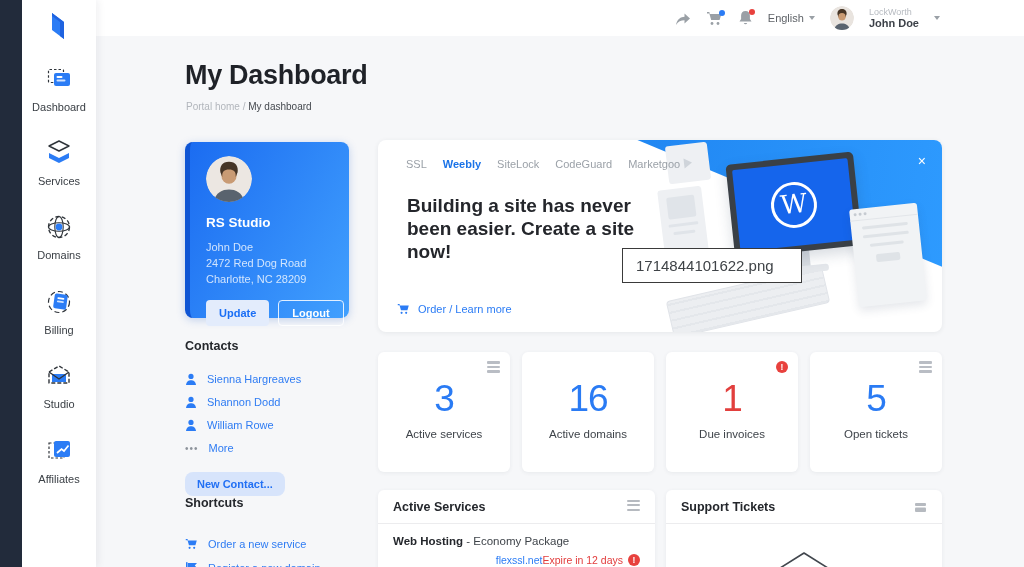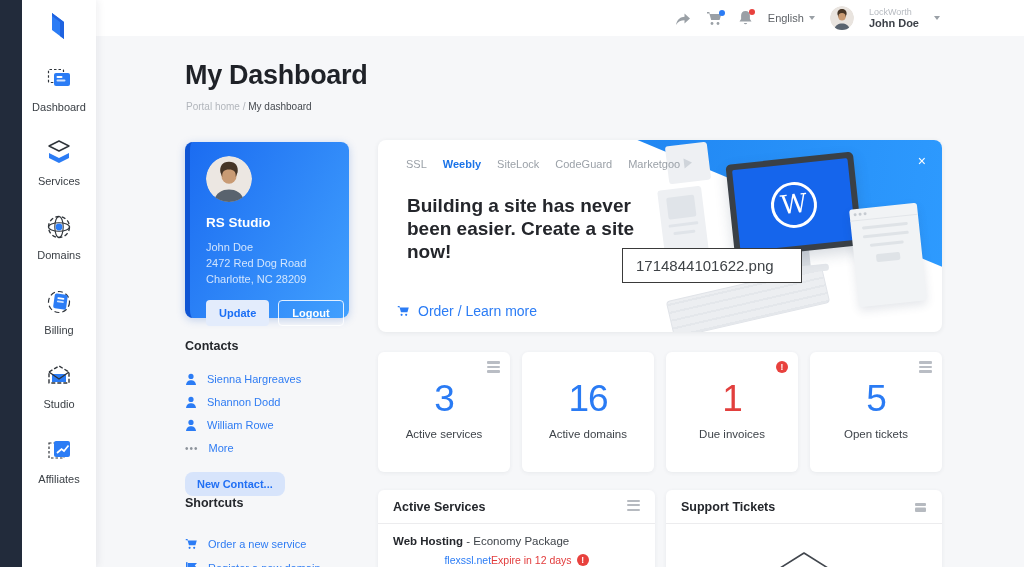--- a/index.html
+++ b/index.html
@@ -65,21 +65,21 @@
     box-shadow:0 1px 5px rgba(40,50,70,.08);overflow:hidden}
   .banner-blue{position:absolute;top:0;right:0;width:100%;height:100%;
     background:linear-gradient(100deg,#1677e8 0%,#2e9bff 100%);
     clip-path:polygon(46% 0,100% 0,100% 66%);z-index:1}
   .tabs{position:absolute;left:28px;top:18px;display:flex;gap:16px;z-index:3}
   .tab{font-size:11px;color:#9ba1a8;cursor:pointer}
   .tab.active{color:#1a73e8;font-weight:bold}
   .banner-h{position:absolute;left:29px;top:54px;width:268px;font-size:19px;font-weight:bold;
     color:#24262b;line-height:23px;z-index:3}
   .banner-cta{position:absolute;left:19px;top:163px;display:flex;align-items:center;gap:8px;z-index:3;cursor:pointer}
-  .banner-cta .lbl{font-size:14px;color:#2b7cf5}
+  .banner-cta .lbl{font-size:11px;color:#2b7cf5}
   .banner-close{position:absolute;right:16px;top:14px;color:#fff;font-size:14px;z-index:8;cursor:pointer;line-height:1}
   
   .ill{position:absolute;inset:0;z-index:2}
   .ill-card1{position:absolute;left:289px;top:4px;width:42px;height:38px;background:#eef0f3;border-radius:3px;
     transform:rotate(-7deg);display:flex;align-items:center;justify-content:center}
   .ill-card1 .play{width:0;height:0;border-left:8px solid #cfd4da;border-top:5px solid transparent;border-bottom:5px solid transparent}
   .ill-card2{position:absolute;left:283px;top:48px;width:44px;height:66px;background:#eef0f3;border-radius:3px;
     transform:rotate(-7deg)}
   .ill-card2 .pic{margin:8px auto 0;width:28px;height:22px;background:#e0e4e9;border-radius:2px}
   .ill-card2 .ln{margin:5px auto 0;width:30px;height:3px;background:#e0e4e9;border-radius:2px}
@@ -109,21 +109,21 @@
   .stat .num{text-align:center;margin-top:26px;font-size:37px;font-weight:300;letter-spacing:-1px}
   .stat .lbl{text-align:center;font-size:11.5px;color:#3f444a;margin-top:8px}
 
   
   .panel{position:absolute;top:490px;background:#fff;border-radius:6px;box-shadow:0 1px 4px rgba(40,50,70,.07);height:110px}
   .panel-h{height:34px;display:flex;align-items:center;justify-content:space-between;padding:0 15px;border-bottom:1px solid #ececee}
   .panel-h .t{font-size:12.5px;font-weight:bold;color:#24272c}
   .panel-b{padding:11px 15px 0}
   .svc-l1{font-size:11.5px;color:#3f444a}
   .svc-l1 b{color:#24272c}
-  .svc-l2{display:flex;justify-content:center;align-items:center;margin-top:7px}
+  .svc-l2{display:flex;justify-content:flex-end;align-items:center;margin-top:7px}
   .svc-dom{font-size:10.5px;color:#2b7cf5;cursor:pointer}
   .svc-exp{display:flex;align-items:center;gap:5px;font-size:10.5px;color:#e23c3c}
   .alert-badge{width:12px;height:12px;border-radius:50%;background:#e8413d;color:#fff;font-size:8.5px;font-weight:bold;
     display:flex;align-items:center;justify-content:center;line-height:1}
   .burger{width:13px;cursor:pointer}
   .burger i{display:block;height:2px;background:#b6bac0;border-radius:1px;margin-bottom:2.5px}
 
   .bars i{display:block;width:13px;height:2.5px;background:#b9bdc4;border-radius:1px;margin-bottom:2px}
   .tagic{width:9px;height:9px;background:#b9bdc4;border-radius:2px;transform:rotate(45deg);position:relative}
   .tagic:after{content:"";position:absolute;left:2px;top:2px;width:3px;height:3px;border-radius:50%;background:#fff}

